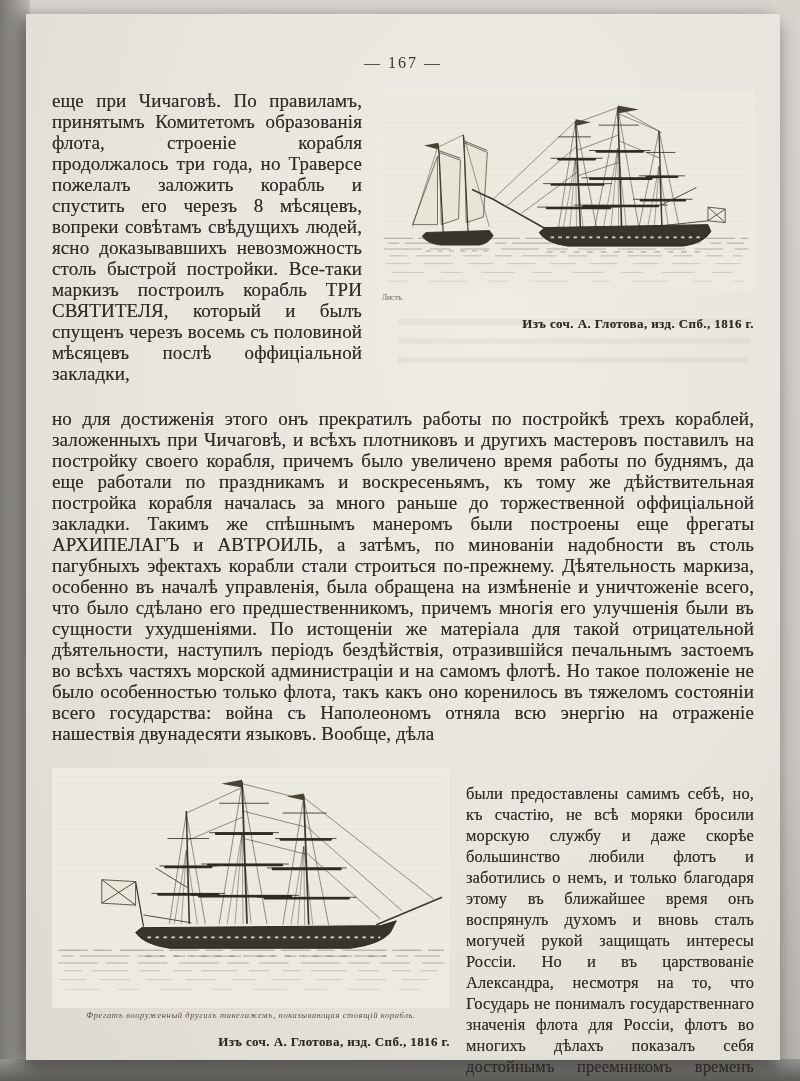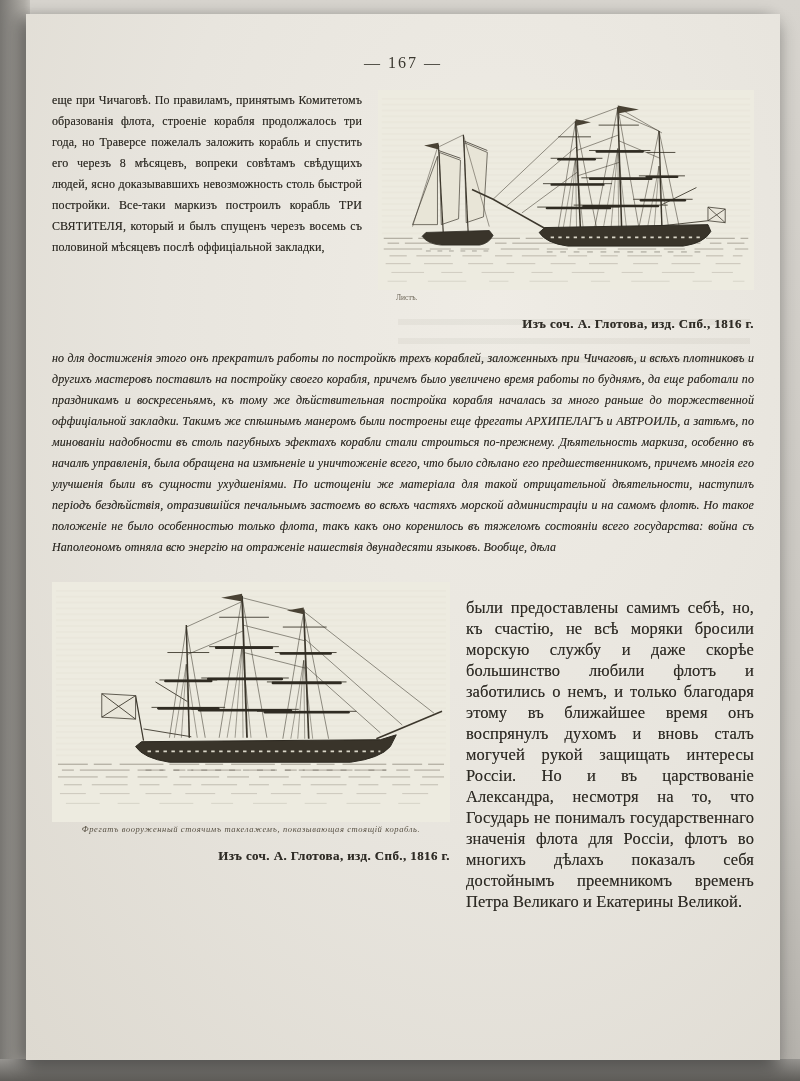--- a/index.html
+++ b/index.html
@@ -17,43 +17,43 @@
     box-shadow:-9px 2px 14px rgba(0,0,0,.28), 0 10px 16px rgba(0,0,0,.30);
   }
   .content { position:relative; padding:26px 26px 8px 26px; width:100%; height:100%; }
 
   .page-number {
     text-align:center; font-size:16px; letter-spacing:2px; color:#3a372f;
     margin-top:14px;
   }
 
   .body-text {
-    font-size:12px; line-height:21px; color:#2e2b25;
+    font-size:19px; line-height:21px; color:#2e2b25;
     text-align:justify; letter-spacing:.1px;
     text-shadow:0 0 .5px rgba(46,43,37,.55);
   }
 
   .top-section { display:flex; margin-top:18px; }
   .col-left { width:310px; flex:0 0 310px; margin-right:16px; }
   .fig-top { flex:1 1 auto; }
 
-  .main-text { margin-top:16px;font-style:italic; }
+  .main-text { margin-top:24px; }
 
   .bottom-section { display:flex; margin-top:6px; }
   .fig-bottom { flex:0 0 398px; width:398px; margin-top:18px; }
   .col-right { flex:1 1 auto; margin-left:16px; font-size:16.5px;margin-top:33px; }
 
   figure { position:relative; }
   figure svg { display:block; width:100%; }
   .engraved-row { position:relative; margin-top:2px; height:12px; }
   .engraved-caption {
     text-align:center; font-size:8.5px; letter-spacing:.6px; color:#564f42;
     font-style:italic;
   }
-  .plate-mark { position:absolute; left:4px; top:1px; font-size:7.5px; color:#6a6355;margin-left:14px; }
+  .plate-mark { position:absolute; left:4px; top:1px; font-size:7.5px; color:#6a6355; }
   .print-caption {
     text-align:right; font-size:13px; font-weight:600; letter-spacing:.4px;
     color:#2f2c26; margin-top:12px; text-shadow:0 0 .4px rgba(47,44,38,.5);
   }
 
   .bleed {
     position:absolute; left:372px; top:300px; width:352px; height:62px;
     background:repeating-linear-gradient(0deg, transparent 0 13px, rgba(86,80,68,.055) 13px 19px);
     filter:blur(.6px); pointer-events:none;
   }
@@ -252,21 +252,21 @@
               <g>
                 <path d="M84,116 L50,114 L50,138 L84,140 Z" fill="#e9e6da" stroke-width="0.8"></path>
                 <path d="M50,114 L84,140 M84,116 L50,138" stroke-width="0.9"></path>
               </g>
               <path d="M191,12 L170,16 L191,20 Z" fill="#494234" stroke="none"></path>
               <path d="M253,26 L236,29 L253,33 Z" fill="#494234" stroke="none"></path>
               <path d="M94,192 H336" stroke-dasharray="6 8" opacity="0.5"></path>
             </g>
           </svg>
           <div class="engraved-row">
-            <div class="engraved-caption">Фрегатъ вооруженный стоячимъ такелажемъ, показывающая стоящій корабль.</div>
+            <div class="engraved-caption">Фрегатъ вооруженный другихъ такелажемъ, показывающая стоящій корабль.</div>
           </div>
           <figcaption class="print-caption">Изъ соч. А. Глотова, изд. Спб., 1816 г.</figcaption>
         </figure>
 
         <div class="col-right body-text">были предоставлены самимъ себѣ, но, къ счастію, не всѣ моряки бросили морскую службу и даже скорѣе большинство любили флотъ и заботились о немъ, и только благодаря этому въ ближайшее время онъ воспрянулъ духомъ и вновь сталъ могучей рукой защищать интересы Россіи. Но и въ царствованіе Александра, несмотря на то, что Государь не понималъ государственнаго значенія флота для Россіи, флотъ во многихъ дѣлахъ показалъ себя достойнымъ преемникомъ временъ Петра Великаго и Екатерины Великой.</div>
       </div>
 
     </div>
   </div>
 </div>

